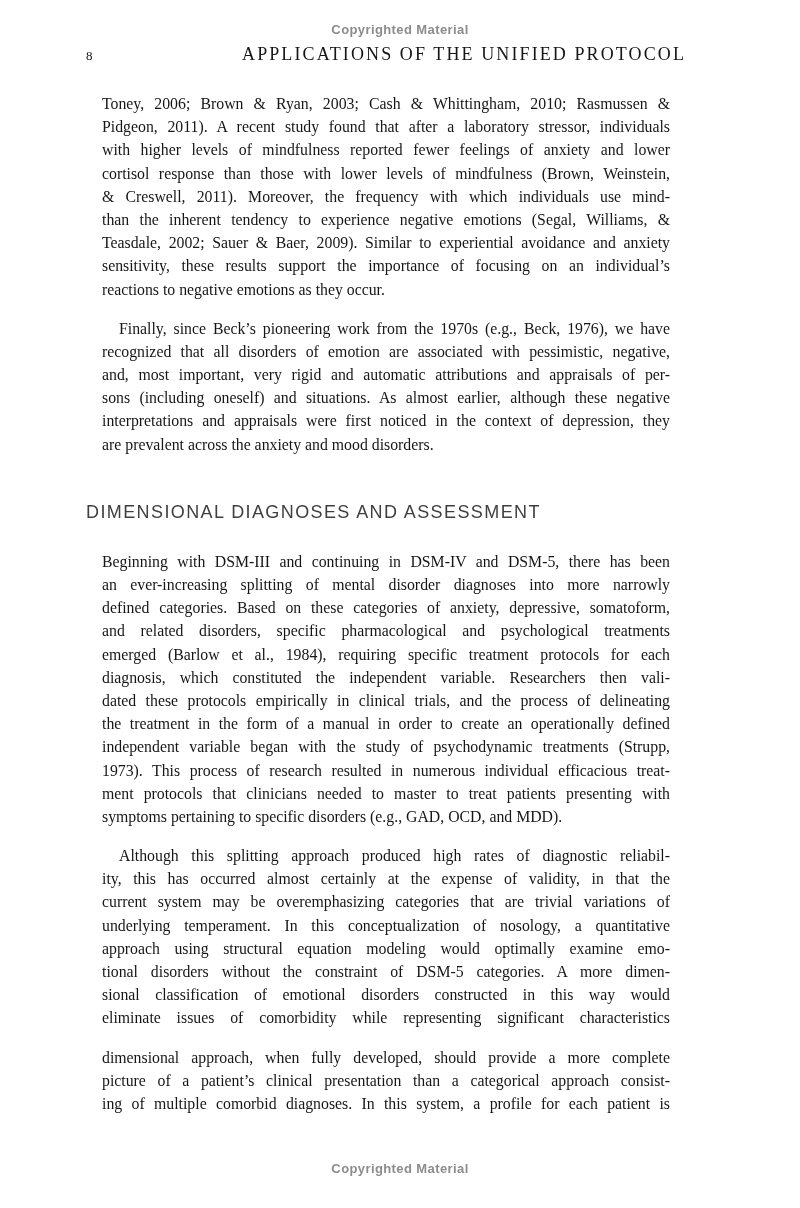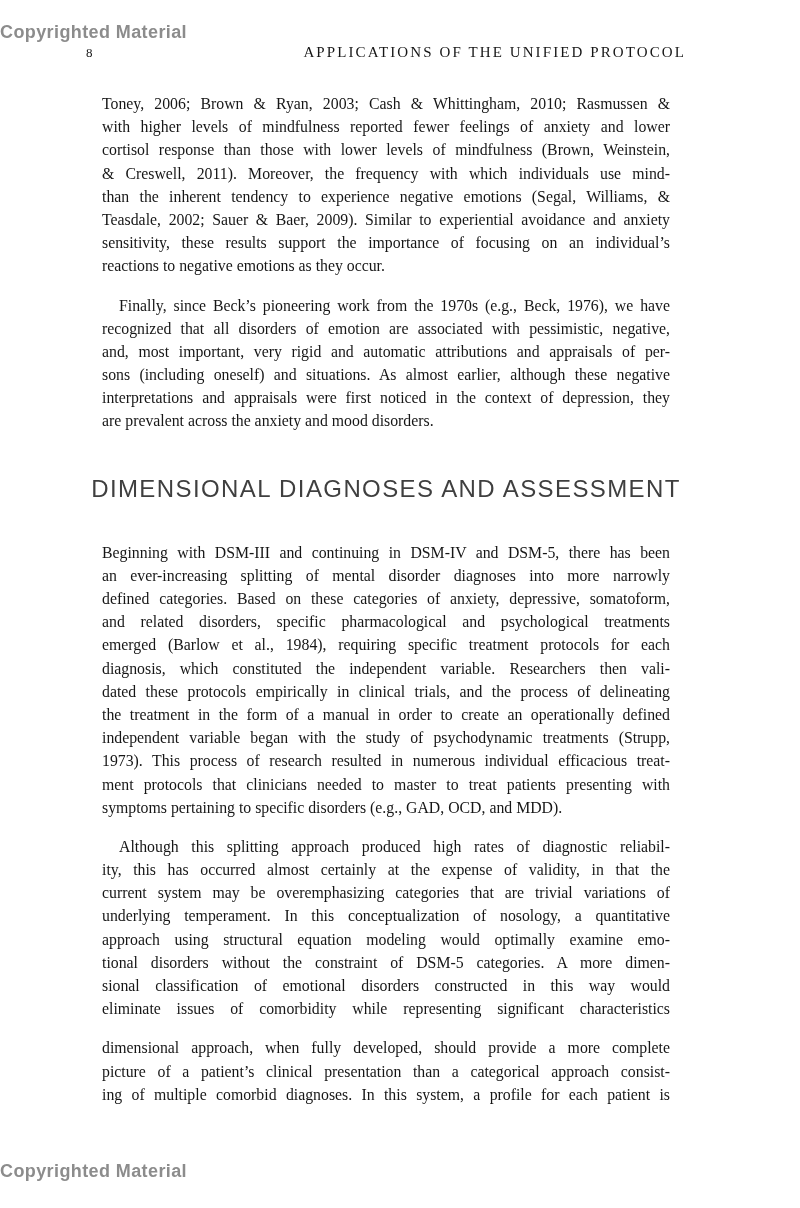--- a/index.html
+++ b/index.html
@@ -16,65 +16,65 @@
     width: 800px;
     height: 1208px;
     background: var(--background);
     font-family: "Liberation Serif", "DejaVu Serif", serif;
     color: var(--body-text);
     overflow: hidden;
   }
   .watermark {
     position: absolute;
     left: 0; right: 0;
+    text-align: center;
     font-family: "Liberation Sans", "DejaVu Sans", sans-serif;
     font-weight: 700;
-    font-size: 18px;
+    font-size: 13px;
     letter-spacing: 0.4px;
     color: var(--watermark-text);
   }
   .watermark.top { top: 22px; }
   .watermark.bottom { top: 1161px; }
   .header-row {
     position: absolute;
     top: 44px;
     left: 86px;
     width: 600px;
     display: flex;
     justify-content: space-between;
     align-items: baseline;
   }
   .page-number {
     font-size: 13px;
     color: var(--body-text);
   }
   .running-header {
-    font-size: 15px;
+    font-size: 18px;
     letter-spacing: 2.1px;
     color: var(--body-text);
     white-space: nowrap;
   }
   .page-body {
     position: absolute;
     top: 76px;
     left: 86px;
     width: 600px;
     font-size: 15.8px;
   }
   .section-heading {
     font-family: "Liberation Sans", "DejaVu Sans", sans-serif;
-    font-size: 24px;
+    font-size: 18px;
     font-weight: 400;
     letter-spacing: 1.4px;
     color: var(--heading-text);
     margin-top: 45px;
-    margin-bottom: 41px;
+    margin-bottom: 27px;
     line-height: 22px;
     white-space: nowrap;
-    text-align: center;
   }
   .para { margin: 16px; }
   .line {
     height: var(--line-h);
     line-height: var(--line-h);
     overflow: hidden;
     text-align: justify;
     text-align-last: justify;
     white-space: normal;
   }
@@ -88,20 +88,21 @@
   <div class="watermark top">Copyrighted Material</div>
 
   <div class="header-row">
     <span class="page-number">8</span>
     <span class="running-header">APPLICATIONS OF THE UNIFIED PROTOCOL</span>
   </div>
 
   <div class="page-body">
       <div class="para">
         <div class="line">Toney, 2006; Brown &amp; Ryan, 2003; Cash &amp; Whittingham, 2010; Rasmussen &amp;</div>
+        <div class="line">Pidgeon, 2011). A recent study found that after a laboratory stressor, individuals</div>
         <div class="line">with higher levels of mindfulness reported fewer feelings of anxiety and lower</div>
         <div class="line">cortisol response than those with lower levels of mindfulness (Brown, Weinstein,</div>
         <div class="line">&amp; Creswell, 2011). Moreover, the frequency with which individuals use mind-</div>
         <div class="line">than the inherent tendency to experience negative emotions (Segal, Williams, &amp;</div>
         <div class="line">Teasdale, 2002; Sauer &amp; Baer, 2009). Similar to experiential avoidance and anxiety</div>
         <div class="line">sensitivity, these results support the importance of focusing on an individual’s</div>
         <div class="line last">reactions to negative emotions as they occur.</div>
       </div>
       <div class="para">
         <div class="line indent">Finally, since Beck’s pioneering work from the 1970s (e.g., Beck, 1976), we have</div>

